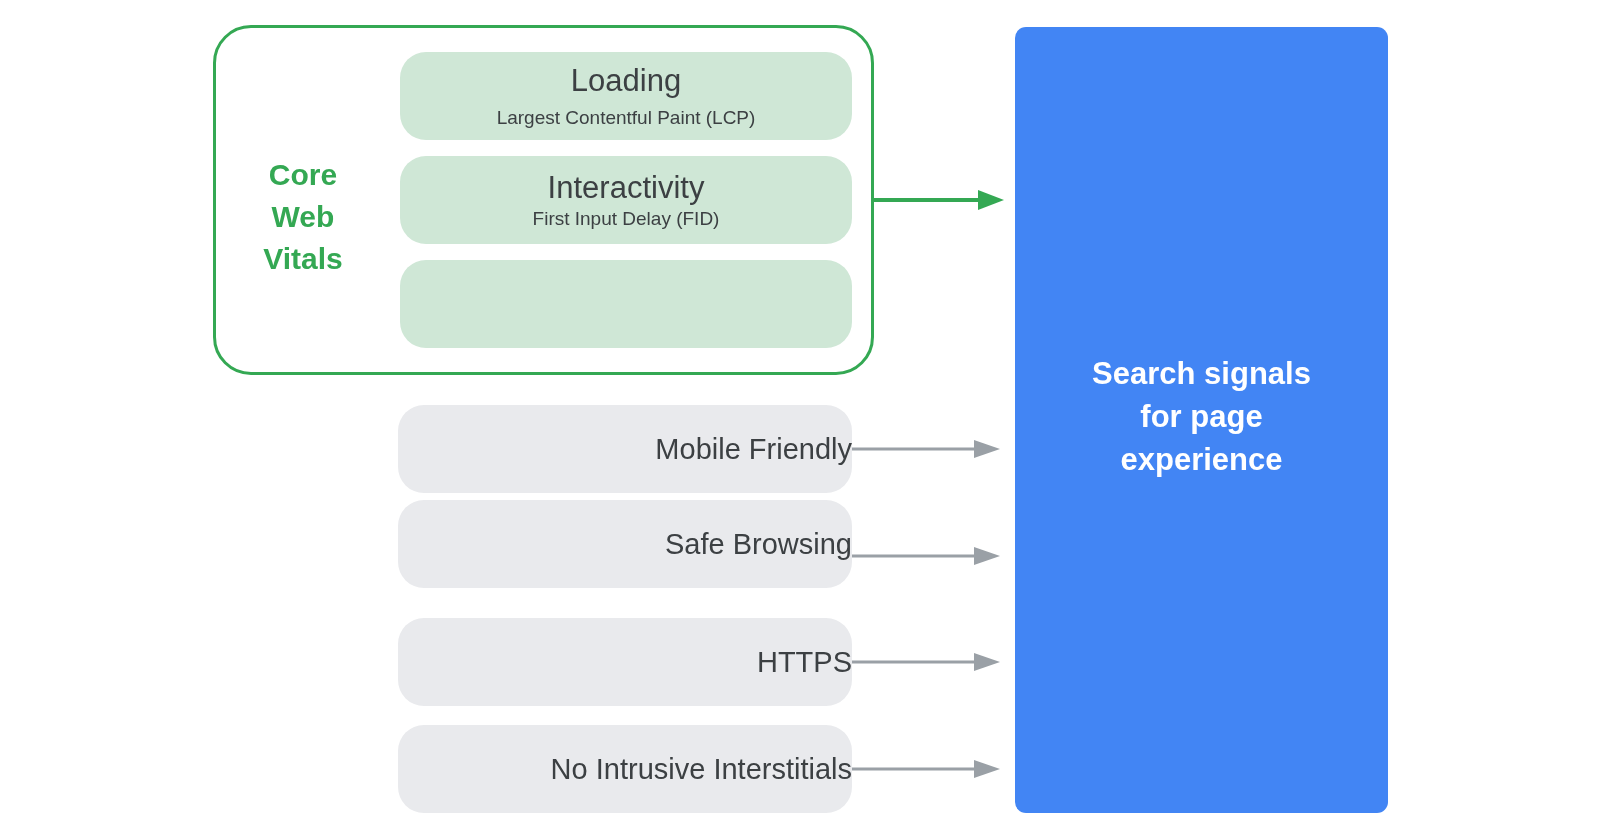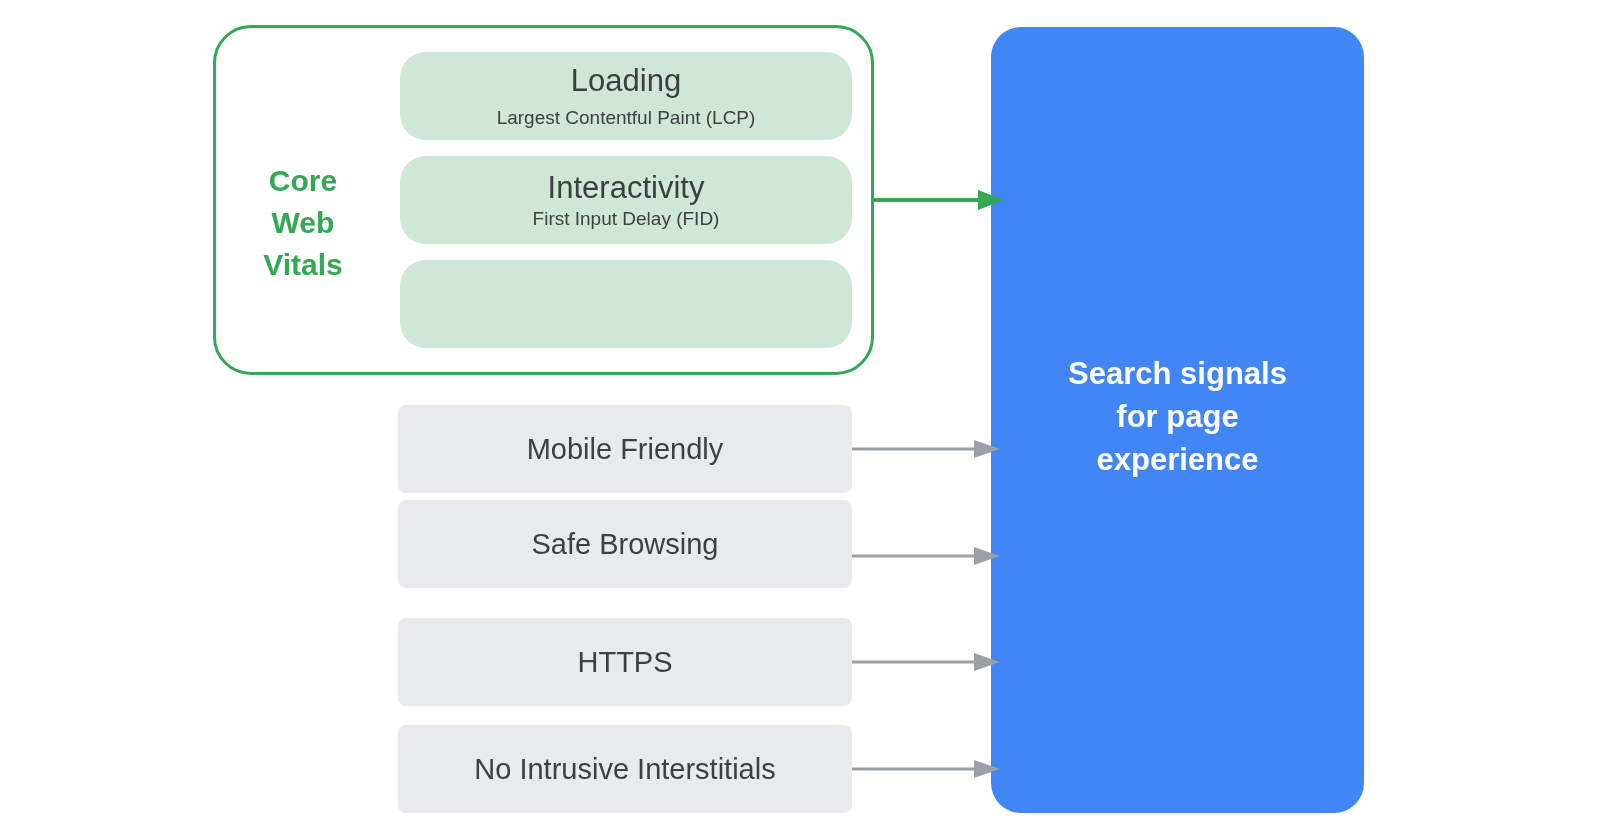--- a/index.html
+++ b/index.html
@@ -22,21 +22,21 @@
 
   
   .cwv-group {
     position: absolute; left: 213px; top: 25px;
     width: 661px; height: 350px;
     border: 3px solid var(--green);
     border-radius: 38px;
     background: #ffffff;
   }
   .cwv-label {
-    position: absolute; left: 233px; top: 160px;
+    position: absolute; left: 233px; top: 154px;
     width: 140px;
     text-align: center;
     font-size: 30px; font-weight: bold;
     line-height: 42px;
     color: var(--green);
     white-space: pre-line;
   }
   .vital-box {
     position: absolute; left: 400px; width: 452px; height: 88px;
     background: var(--green-light);
@@ -56,40 +56,40 @@
   .vital-sub {
     font-size: 19px;
     color: var(--text-dark);
     line-height: 25px;
   }
 
   
   .signal-box {
     position: absolute; left: 398px; width: 454px; height: 88px;
     background: var(--gray-box);
-    border-radius: 8px;
-    display: flex; align-items: center; justify-content: center;
+    border-radius: 26px;
+    display: flex; align-items: center; justify-content: flex-end;
     text-align: center;
   }
   .signal-box.s0 { top: 405px; }
   .signal-box.s1 { top: 500px; }
   .signal-box.s2 { top: 618px; }
   .signal-box.s3 { top: 725px; }
   .signal-label {
     font-size: 29px;
     color: var(--text-dark);
     line-height: 34px;
   }
 
   
   .result-box {
-    position: absolute; left: 991px; top: 27px;
+    position: absolute; left: 1015px; top: 27px;
     width: 373px; height: 786px;
     background: var(--blue);
-    border-radius: 30px;
+    border-radius: 11px;
     display: flex; align-items: center; justify-content: center;
     text-align: center;
   }
   .result-label {
     font-size: 31px; font-weight: bold;
     color: var(--white-text);
     line-height: 43px;
     white-space: pre-line;
     padding-bottom: 8px;
   }

